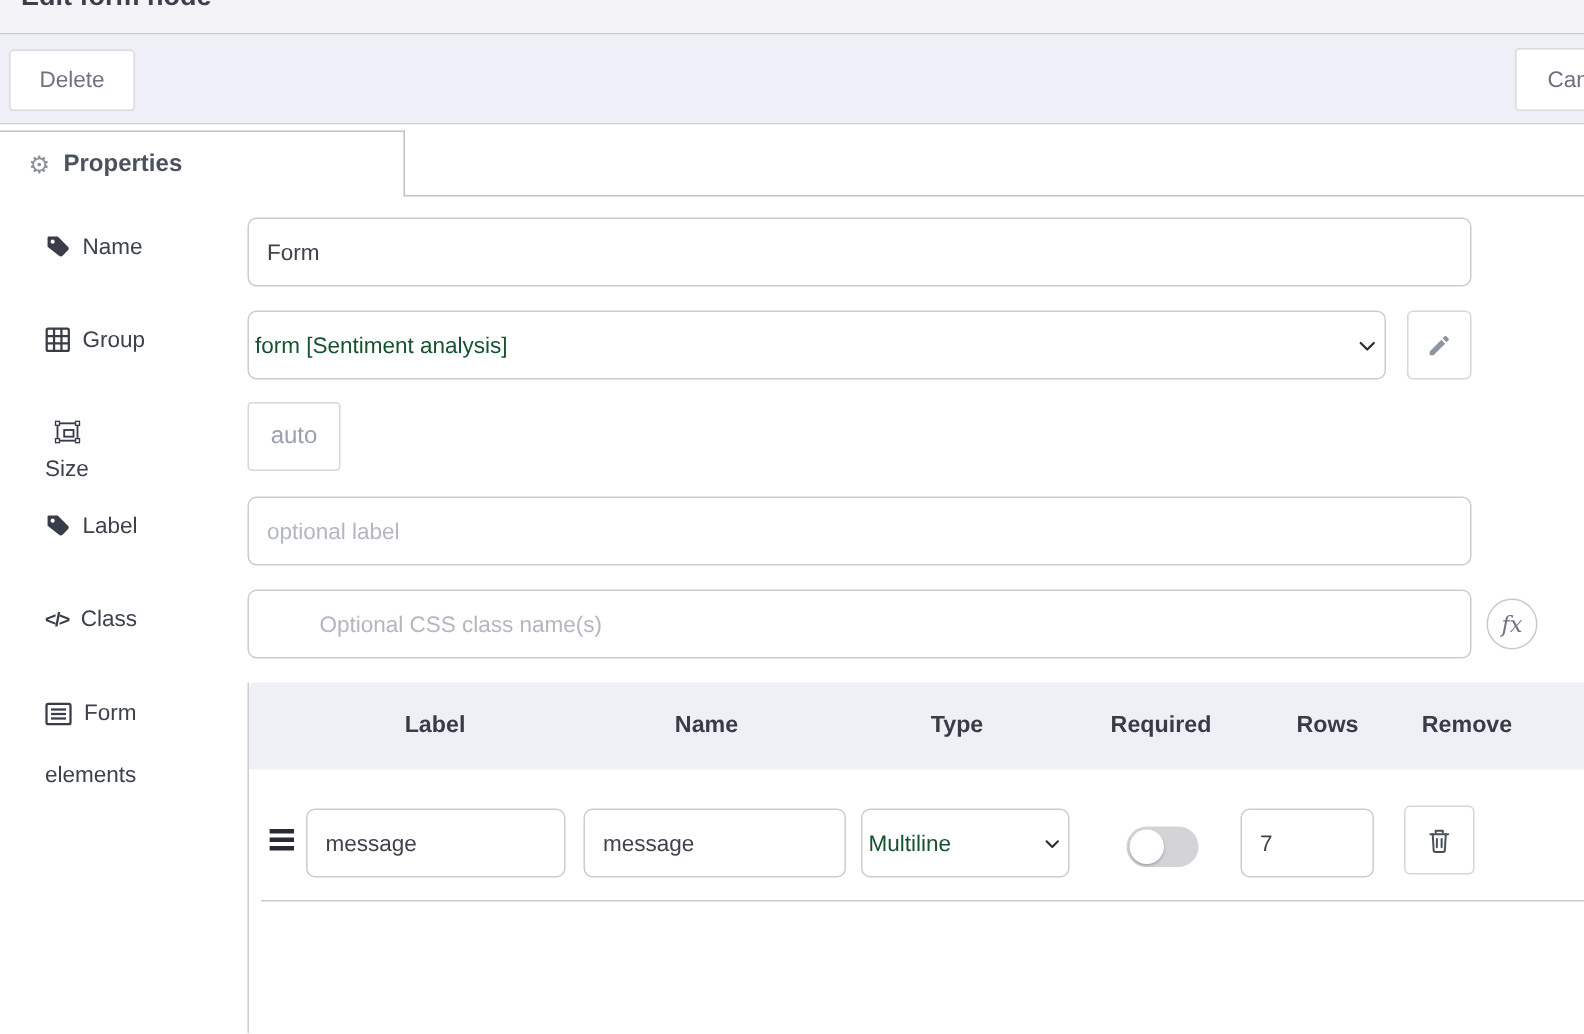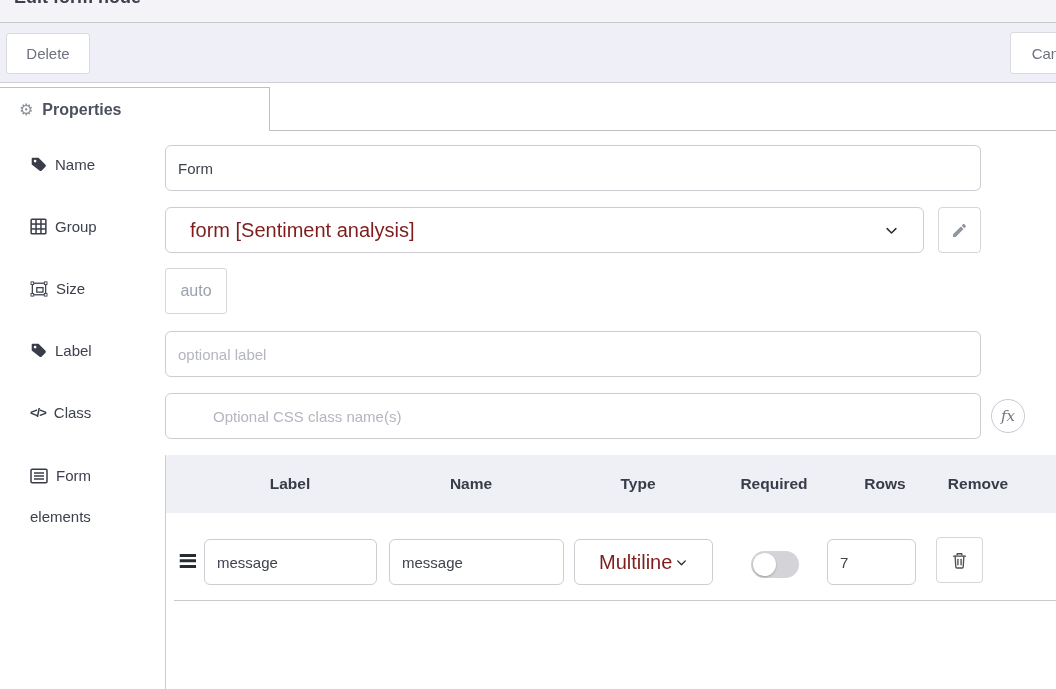--- a/index.html
+++ b/index.html
@@ -53,22 +53,22 @@
     position: absolute; height: 46px; background: #fff;
     border: 1px solid #ccccd2; border-radius: 6px; padding: 0 12px;
     font-size: 15px; color: #3f434c; font-family: "Liberation Sans", sans-serif;
     outline: none;
   }
   .text-input::placeholder { color: #b4b6c0; opacity: 1; }
 
   .select-box {
     position: absolute; height: 46px; background: #fff;
     border: 1px solid #ccccd2; border-radius: 6px;
-    display: flex; align-items: center; padding: 0 24px;
-    font-size: 20px; color: #7f1d1d; cursor: pointer;
+    display: flex; align-items: center; padding: 0 4px;
+    font-size: 15px; color: #14532d; cursor: pointer;
   }
   .select-box .sel-text { flex: 1; }
   .select-box svg { flex: 0 0 auto; }
 
   .icon-btn {
     position: absolute; background: #fff; border: 1px solid #d6d6db; border-radius: 4px;
     display: flex; align-items: center; justify-content: center; cursor: pointer;
   }
   .btn-auto {
     position: absolute; left: 165px; top: 268px; width: 62px; height: 46px;
@@ -163,21 +163,21 @@
     <svg width="15" height="15" viewBox="0 0 24 24">
         <polyline points="5,9 12,16 19,9" fill="none" stroke="#2b2f38" stroke-width="2.4" stroke-linecap="round" stroke-linejoin="round"></polyline>
       </svg>
   </div>
   <div class="icon-btn btn-pencil">
     <svg width="17" height="17" viewBox="0 0 24 24">
         <path d="M3 17.4 V21 h3.6 L17.6 10 14 6.4 3 17.4 z M15.2 5.2 l3.6 3.6 1.8-1.8 c.6-.6.6-1.5 0-2.1 L18.9 3.2 c-.6-.6-1.5-.6-2.1 0 l-1.6 2 z" fill="#8f959e"></path>
       </svg>
   </div>
 
-  <div class="field-label" style="top:280px;">
+  <div class="field-label" style="top:280px;flex-direction:column;">
     <svg width="18" height="16" viewBox="0 0 20 18">
         <g fill="none" stroke="#383d49" stroke-width="1.4">
           <rect x="2.5" y="2.5" width="15" height="13"></rect>
           <rect x="7.5" y="7.5" width="7" height="5"></rect>
         </g>
         <g fill="#383d49">
           <rect x="0.5" y="0.5" width="4" height="4"></rect>
           <rect x="15.5" y="0.5" width="4" height="4"></rect>
           <rect x="0.5" y="13.5" width="4" height="4"></rect>
           <rect x="15.5" y="13.5" width="4" height="4"></rect>

